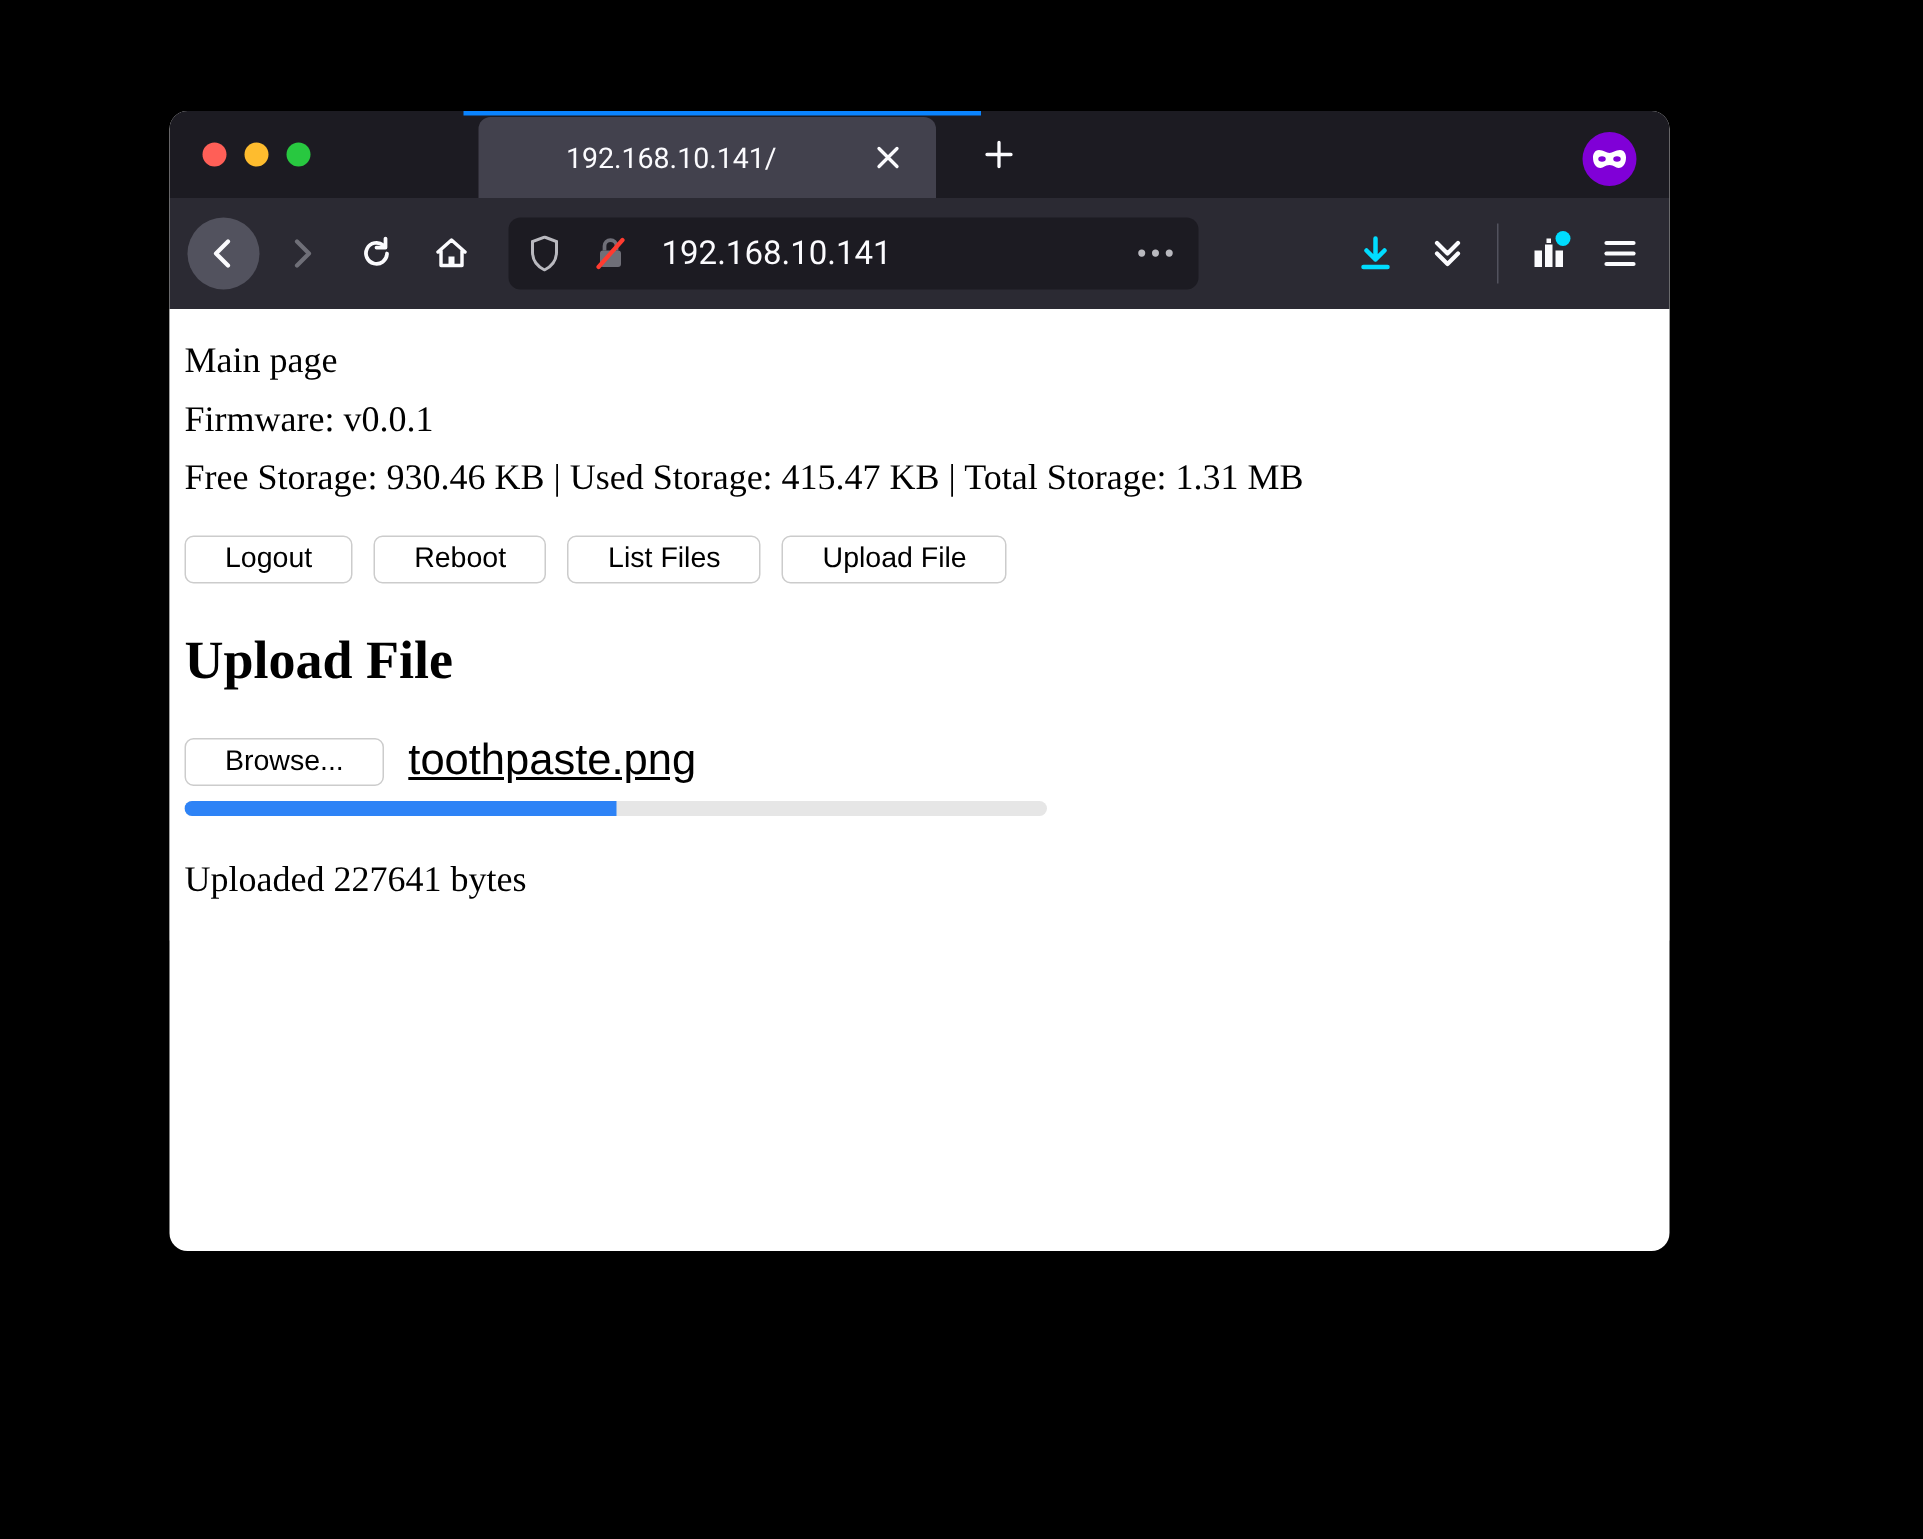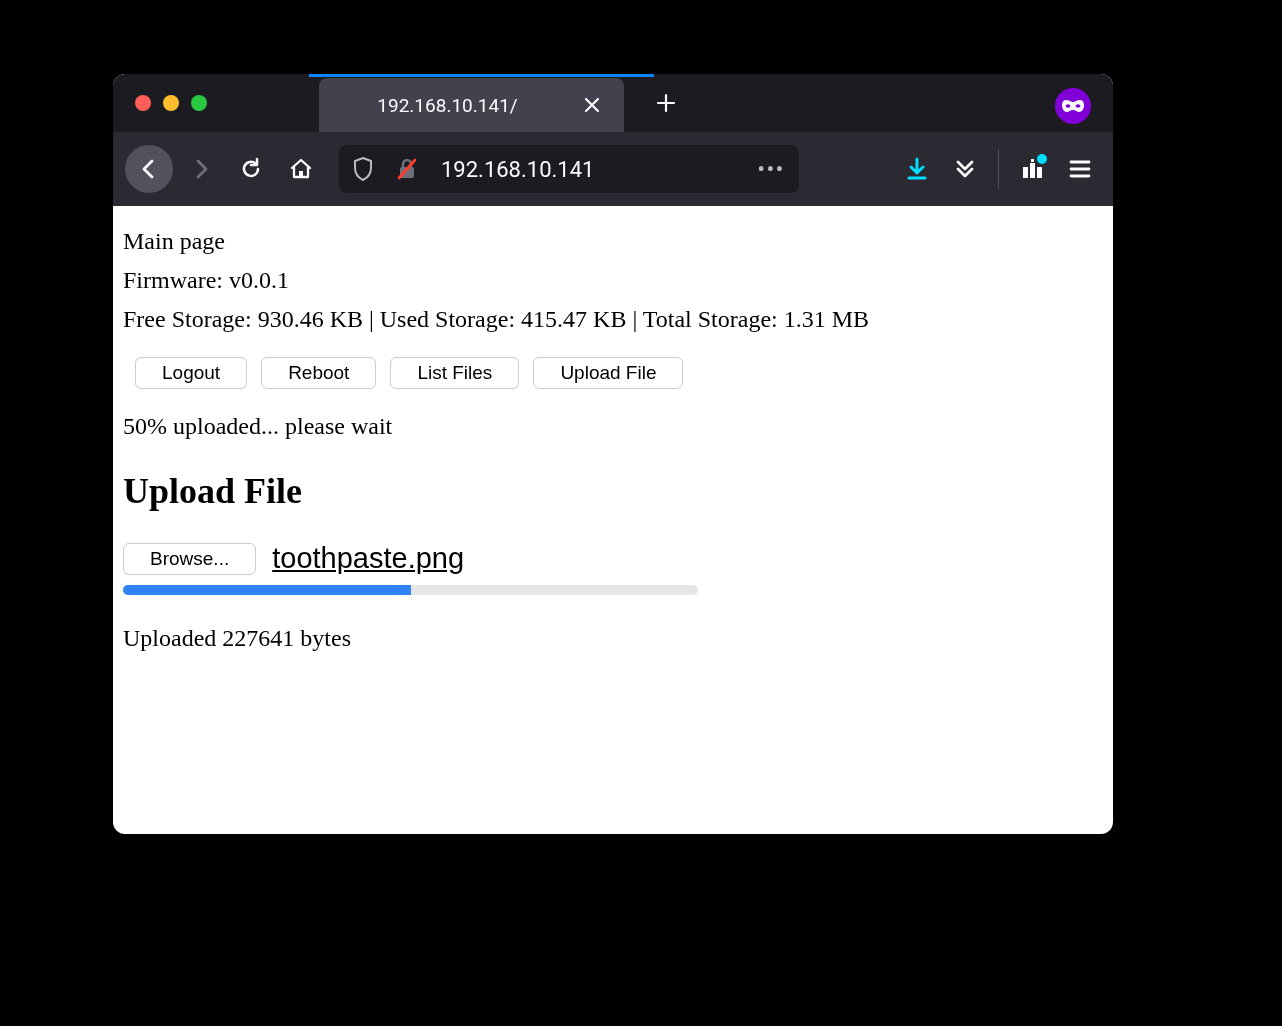--- a/index.html
+++ b/index.html
@@ -158,21 +158,21 @@
       padding: 14px 10px;
       color: #000;
       font-family: "Times New Roman", Times, serif;
       font-size: 24px;
     }
     .page p { margin: 12px 0; }
     .page p:first-child { margin-top: 8px; }
     .btn-row {
       display: flex;
       gap: 14px;
-      margin: 24px 12px;
+      margin: 24px 0;
     }
     .ui-btn {
       background: #fff;
       border: 1px solid #ccc;
       border-radius: 6px;
       padding: 4px 26px;
       font-size: 19px;
       font-family: -apple-system, sans-serif;
       color: #000;
       cursor: pointer;
@@ -318,21 +318,20 @@
   <div class="page">
     <p>Main page</p>
     <p>Firmware: v0.0.1</p>
     <p>Free Storage: 930.46 KB | Used Storage: 415.47 KB | Total Storage: 1.31 MB</p>
     <div class="btn-row">
       <button class="ui-btn">Logout</button>
       <button class="ui-btn">Reboot</button>
       <button class="ui-btn">List Files</button>
       <button class="ui-btn">Upload File</button>
     </div>
-    <p>50% uploaded... please wait</p>
     <h2>Upload File</h2>
     <div class="file-row">
       <button class="ui-btn">Browse...</button>
       <span class="file-name">toothpaste.png</span>
     </div>
     <div class="progress">
       <div class="progress-fill" id="prog-fill" style="width: 50%;"></div>
     </div>
     <p>Uploaded 227641 bytes</p>
   </div>

